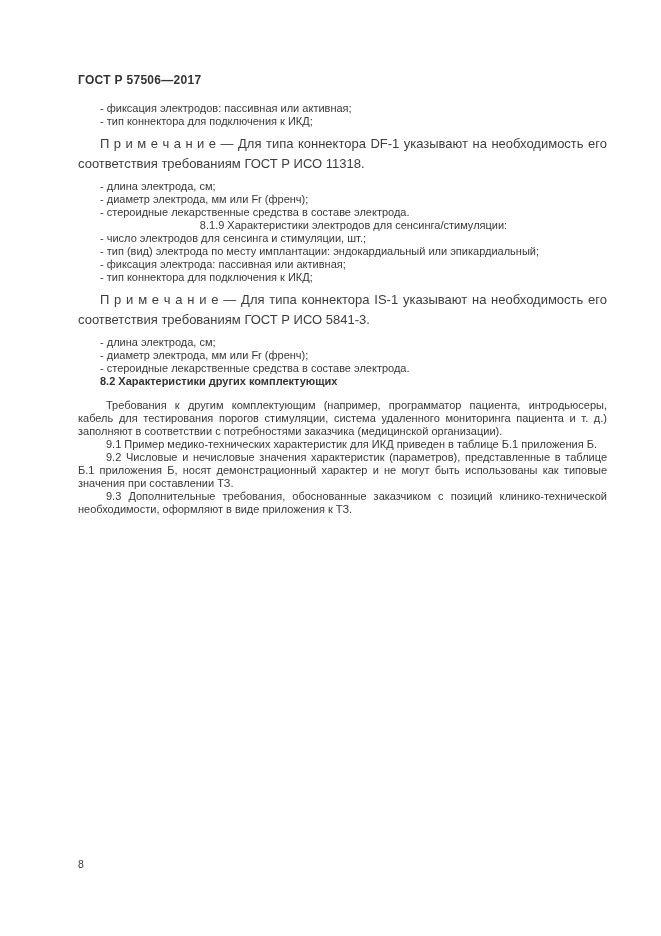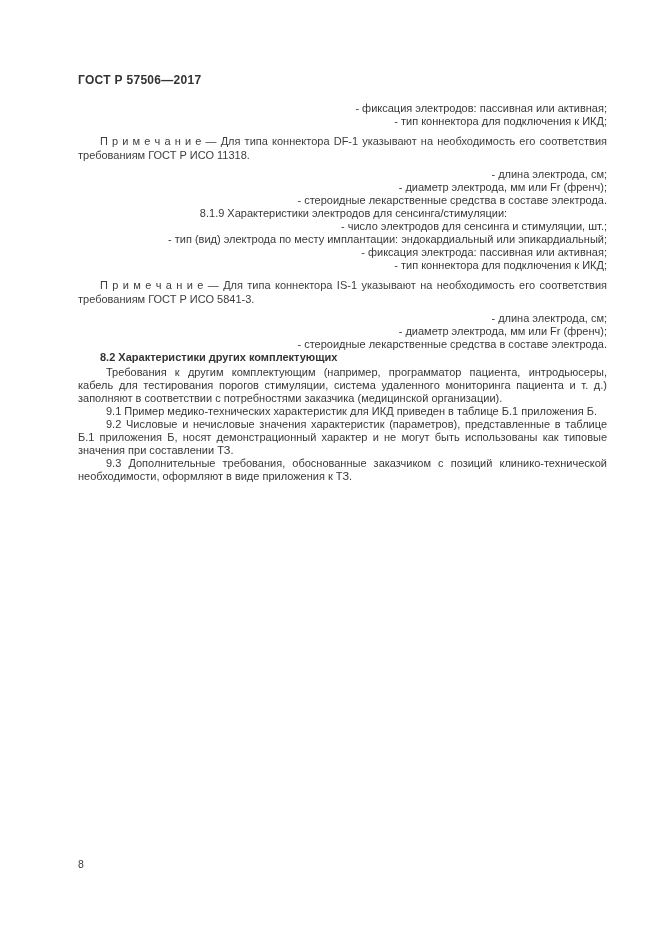--- a/index.html
+++ b/index.html
@@ -30,39 +30,39 @@
   }
   .content {
     position: absolute;
     left: 78px; top: 89px;
     width: 529px;
     font-size: 11px;
     line-height: 13px;
   }
   p.block { margin: 0; }
   p.list {
-    text-align: right;
+    text-align: left;
     text-indent: 22px;
   }
   p.plain {
     text-align: center;
     text-indent: 22px;
   }
   p.note {
-    font-size: 11px;
-    line-height: 14px;
+    font-size: 13px;
+    line-height: 20px;
     margin: 6px 0 6px 0;
     text-indent: 22px;
     text-align: justify;
     color: #3d3d3d;
   }
   p.subheading {
     font-weight: bold;
     text-indent: 22px;
-    margin-bottom: 2px;
+    margin-bottom: 11px;
     color: #333333;
   }
   p.para {
     text-align: justify;
     text-indent: 28px;
   }
   p.heading {
     font-size: 13.5px;
     line-height: 17px;
     font-weight: bold;

